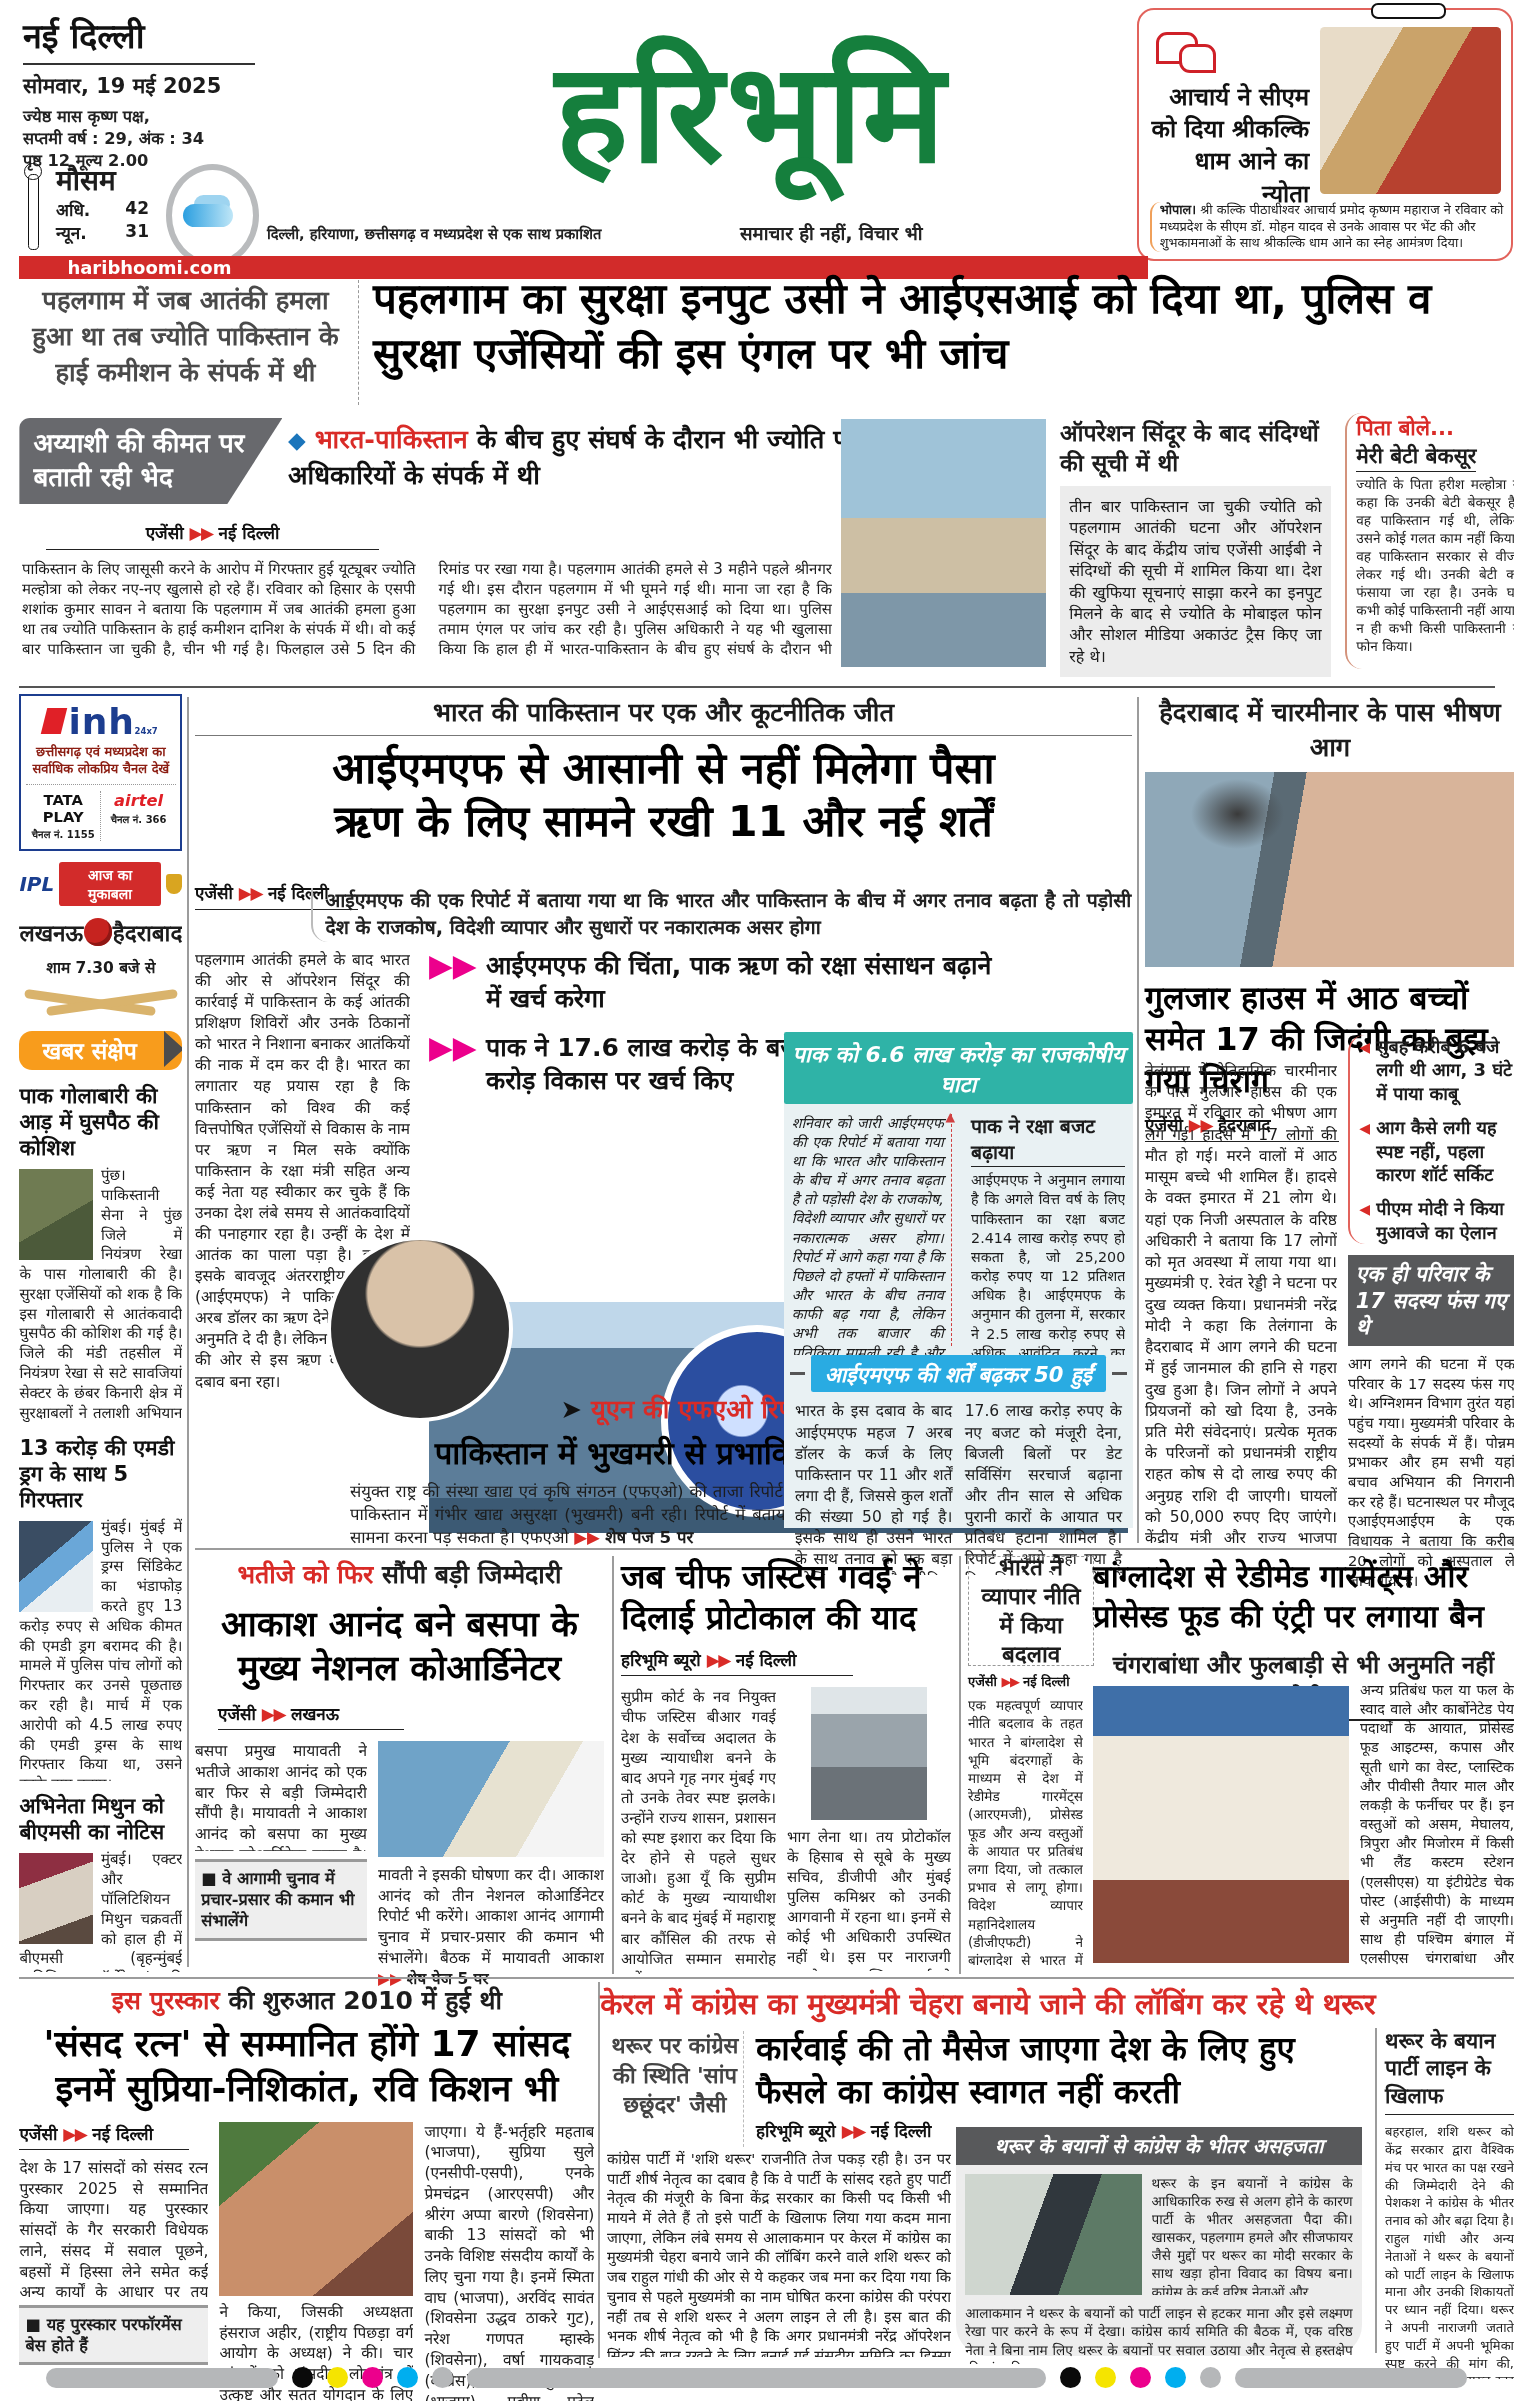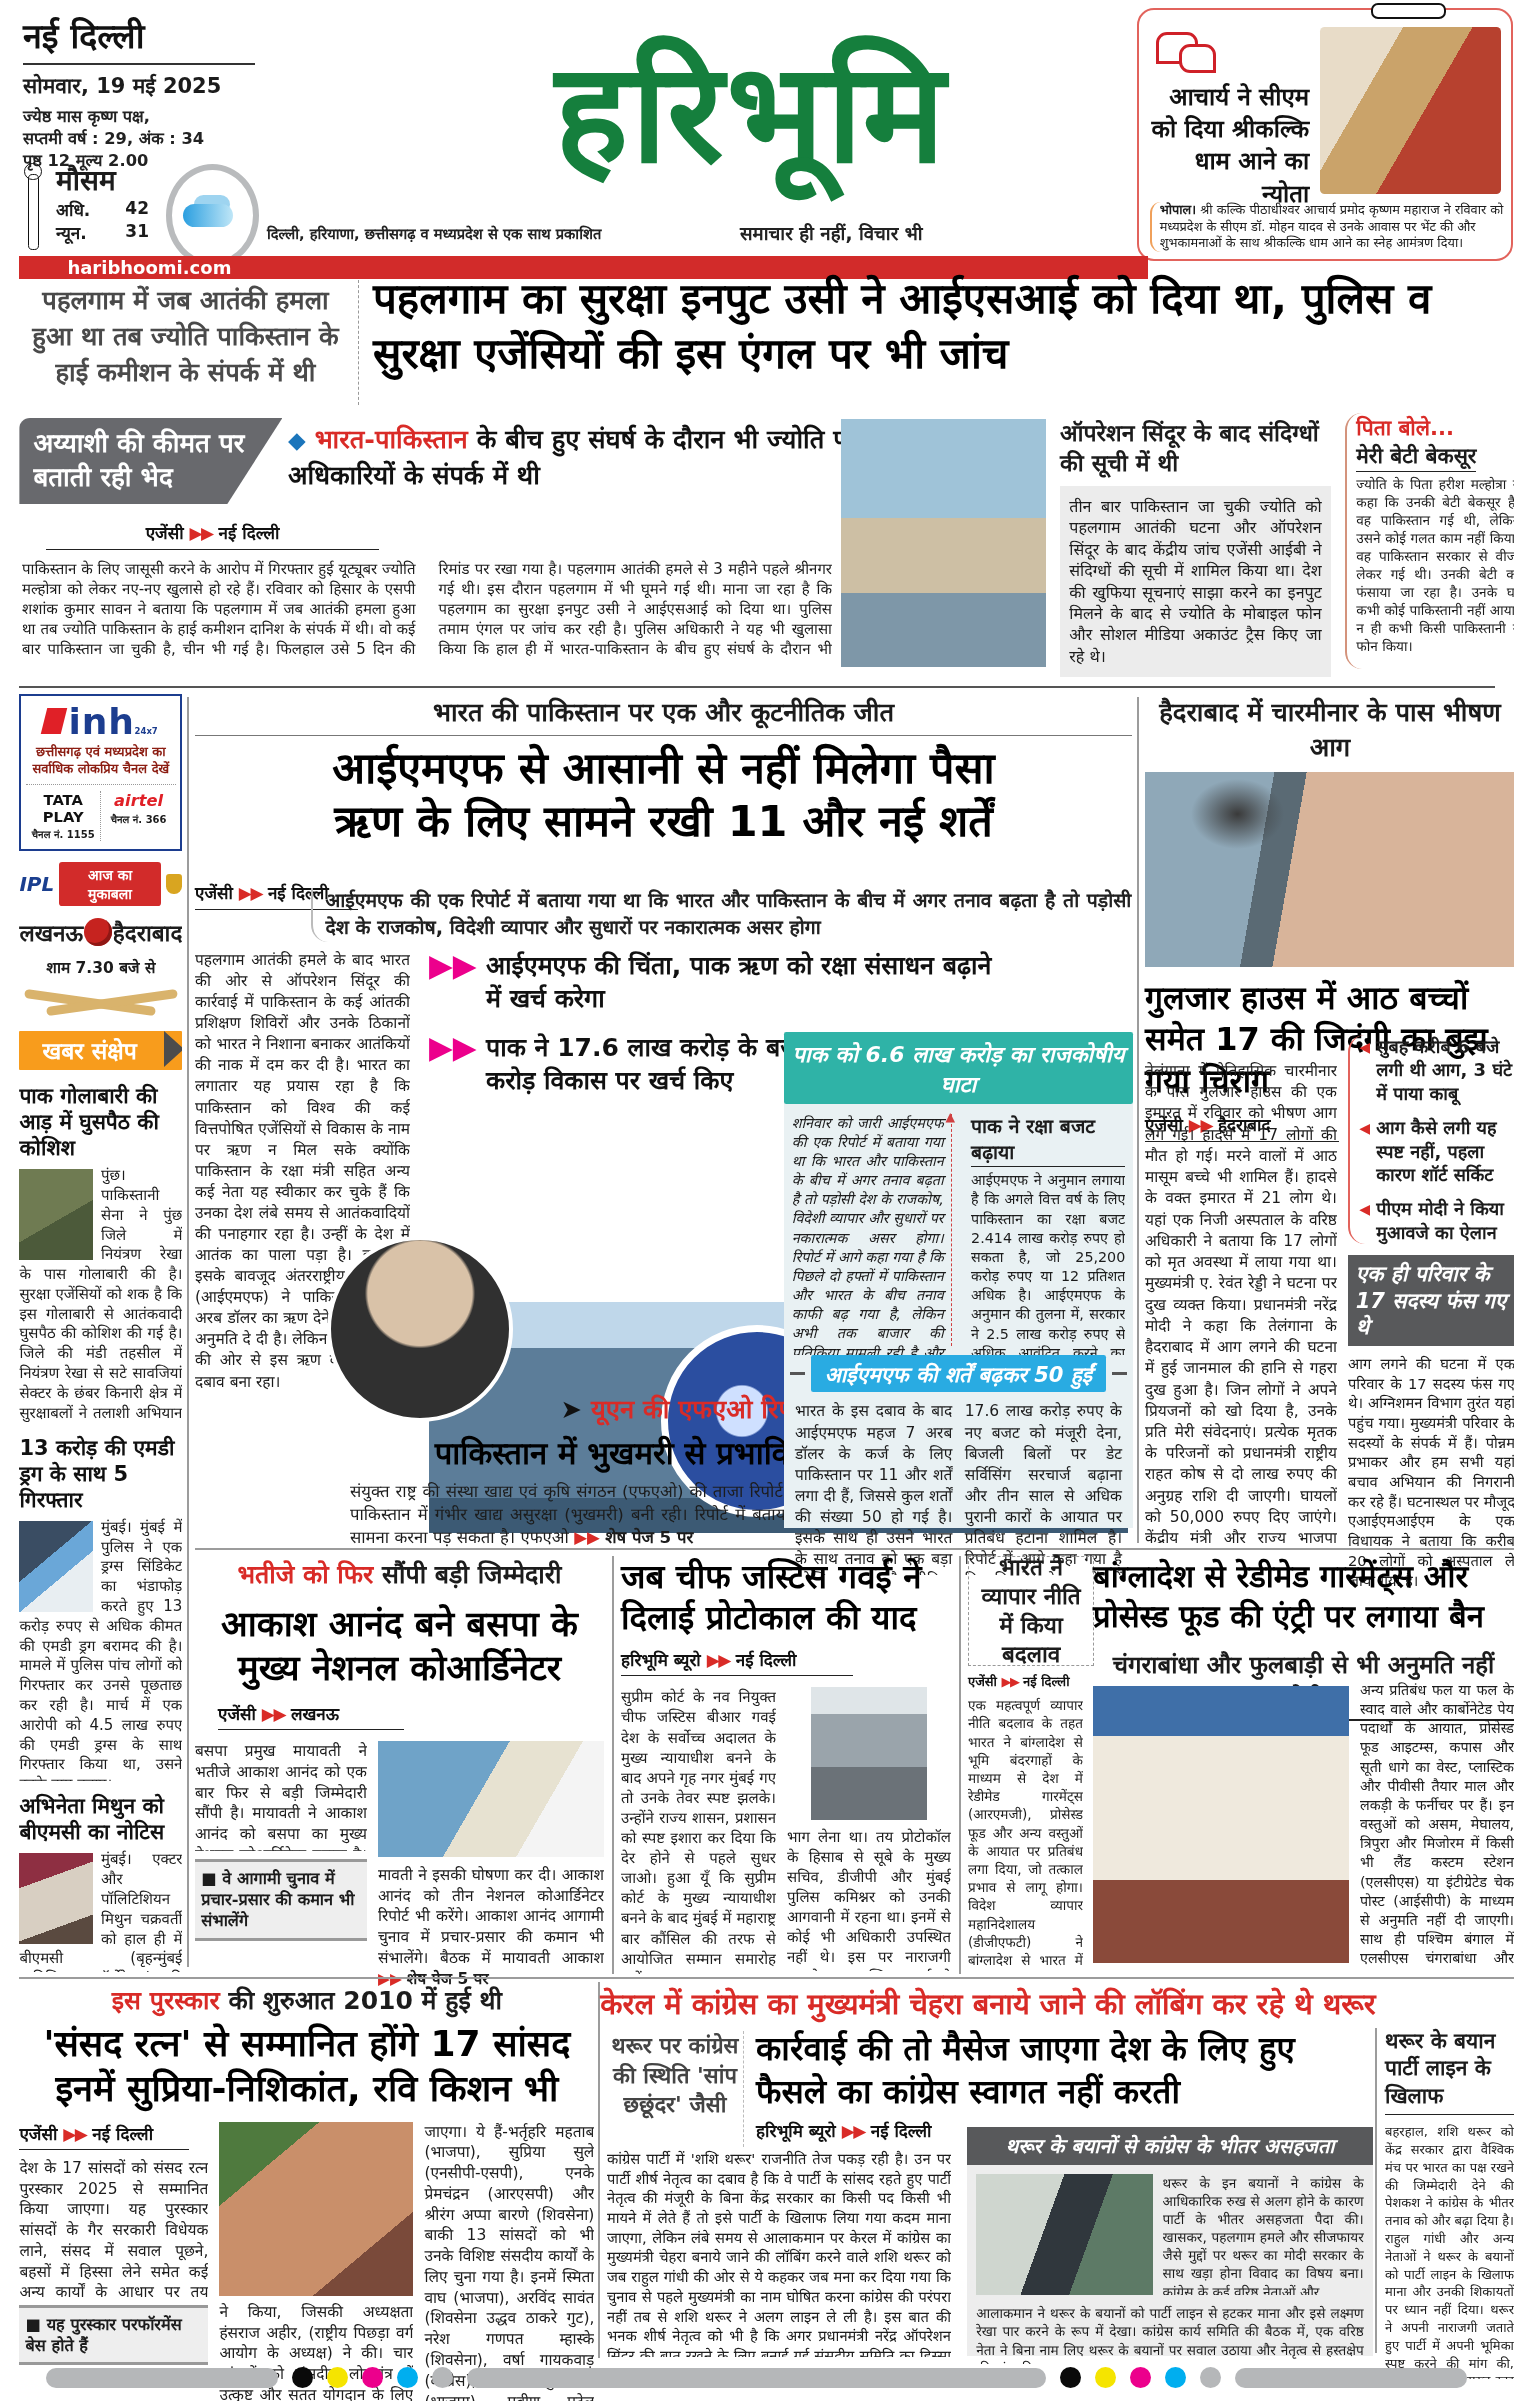--- a/index.html
+++ b/index.html
@@ -75,21 +75,21 @@
   .ipl-band{background:#d22b2a;color:#fff;font-size:14px;font-weight:700;padding:3.1px 6.2px;border-radius:3.1px;}
   .trophy{width:17px;height:20px;background:#d9a520;border-radius:3.1px 3.1px 7.7px 7.7px;display:inline-block;}
   .teams{display:flex;align-items:center;justify-content:space-between;font-size:22.5px;font-weight:800;margin-top:11px;}
   .ball{width:28px;height:28px;background:#c6231f;border-radius:50%;box-shadow:inset -3.1px -3.1px 0 #8f1714;}
   .ipl-time{font-size:15.5px;font-weight:700;margin-top:7.7px;}
   .bats{position:relative;height:36px;margin-top:6.2px;}
   .bat{position:absolute;top:14px;width:132px;height:9.3px;background:#d9b36c;border-radius:6.2px;}
   .bat.l{left:4.6px;transform:rotate(8deg);}
   .bat.r{right:4.6px;transform:rotate(-8deg);}
   .brief-banner{margin-top:11px;background:#f89c1c;color:#fff;font-size:23px;font-weight:800;
-        padding:3.1px 0 4.6px 23px;position:relative;border-radius:1px;}
+        padding:3.1px 0 4.6px 23px;position:relative;border-radius:13px;}
   .brief-banner:after{content:"";position:absolute;right:-1.5px;top:0;border-top:18px solid transparent;
         border-bottom:18px solid transparent;border-left:20px solid #4c4c4c;}
   .brief{margin-top:12.4px;}
   .b-title{font-size:21px;font-weight:800;line-height:1.25;color:#111;}
   .b-body{font-size:15px;line-height:1.32;margin-top:4.6px;text-align:justify;}
   .b-ph{float:left;width:74px;height:91px;margin:3.1px 7.7px 3.1px 0;}
 
   
   .imf-kicker{font-size:25.6px;font-weight:800;text-align:center;border-bottom:1.5px solid #777;padding-bottom:6.2px;}
   .imf-hl{font-size:43px;font-weight:800;text-align:center;line-height:1.22;margin:6.2px 0 0 0;color:#000;}
@@ -522,21 +522,21 @@
     <div class="abs byline" style="left:149px;top:91px;">
       <span>हरिभूमि ब्यूरो</span>
       <span class="red">▶▶</span>
       <span>नई दिल्ली</span>
     </div>
     <div class="abs coltxt clip" style="left:0;top:121px;width:344px;height:208px;font-size:14.7px;">
       <span>कांग्रेस पार्टी में 'शशि थरूर' राजनीति तेज पकड़ रही है। उन पर पार्टी शीर्ष नेतृत्व का दबाव है कि वे पार्टी के सांसद रहते हुए पार्टी नेतृत्व की मंजूरी के बिना केंद्र सरकार का किसी पद किसी भी मायने में लेते हैं तो इसे पार्टी के खिलाफ लिया गया कदम माना जाएगा, लेकिन लंबे समय से आलाकमान पर केरल में कांग्रेस का मुख्यमंत्री चेहरा बनाये जाने की लॉबिंग करने वाले शशि थरूर को जब राहुल गांधी की ओर से ये कहकर जब मना कर दिया गया कि चुनाव से पहले मुख्यमंत्री का नाम घोषित करना कांग्रेस की परंपरा नहीं तब से शशि थरूर ने अलग लाइन ले ली है। इस बात की भनक शीर्ष नेतृत्व को भी है कि अगर प्रधानमंत्री नरेंद्र ऑपरेशन सिंदूर की बात रखने के लिए बनाई गई संसदीय समिति का हिस्सा शशि थरूर बनाया और उस पर थरूर के खिलाफ एक्शन लिया जाए तो ये कांग्रेस</span>
       
       
     </div>
-    <div class="abs gbox" style="left:360px;top:99px;width:406px;height:229px;">
+    <div class="abs gbox" style="left:349px;top:99px;width:406px;height:229px;border-radius:31px;">
       <div class="gbox-head">थरूर के बयानों से कांग्रेस के भीतर असहजता</div>
       <div class="gbox-inner">
         <div class="ph" style="width:177px;height:121px;background:linear-gradient(110deg,#cfd6cf 0 40%,#30373d 40% 62%,#5d7a66 62% 100%);"></div>
         <div class="gbox-txt clip" style="flex:1;height:121px;">थरूर के इन बयानों ने कांग्रेस के आधिकारिक रुख से अलग होने के कारण पार्टी के भीतर असहजता पैदा की। खासकर, पहलगाम हमले और सीजफायर जैसे मुद्दों पर थरूर का मोदी सरकार के साथ खड़ा होना विवाद का विषय बना। कांग्रेस के कई वरिष्ठ नेताओं और</div>
       </div>
       <div class="gbox-txt clip" style="padding:0 9.3px;height:60px;">आलाकमान ने थरूर के बयानों को पार्टी लाइन से हटकर माना और इसे लक्ष्मण रेखा पार करने के रूप में देखा। कांग्रेस कार्य समिति की बैठक में, एक वरिष्ठ नेता ने बिना नाम लिए थरूर के बयानों पर सवाल उठाया और नेतृत्व से हस्तक्षेप की मांग की।</div>
     </div>
     <div class="vline" style="left:768px;top:0;height:325px;"></div>
     <div class="abs" style="left:778px;top:0;width:129px;">
       <div class="rt-head">थरूर के बयान पार्टी लाइन के खिलाफ</div>

